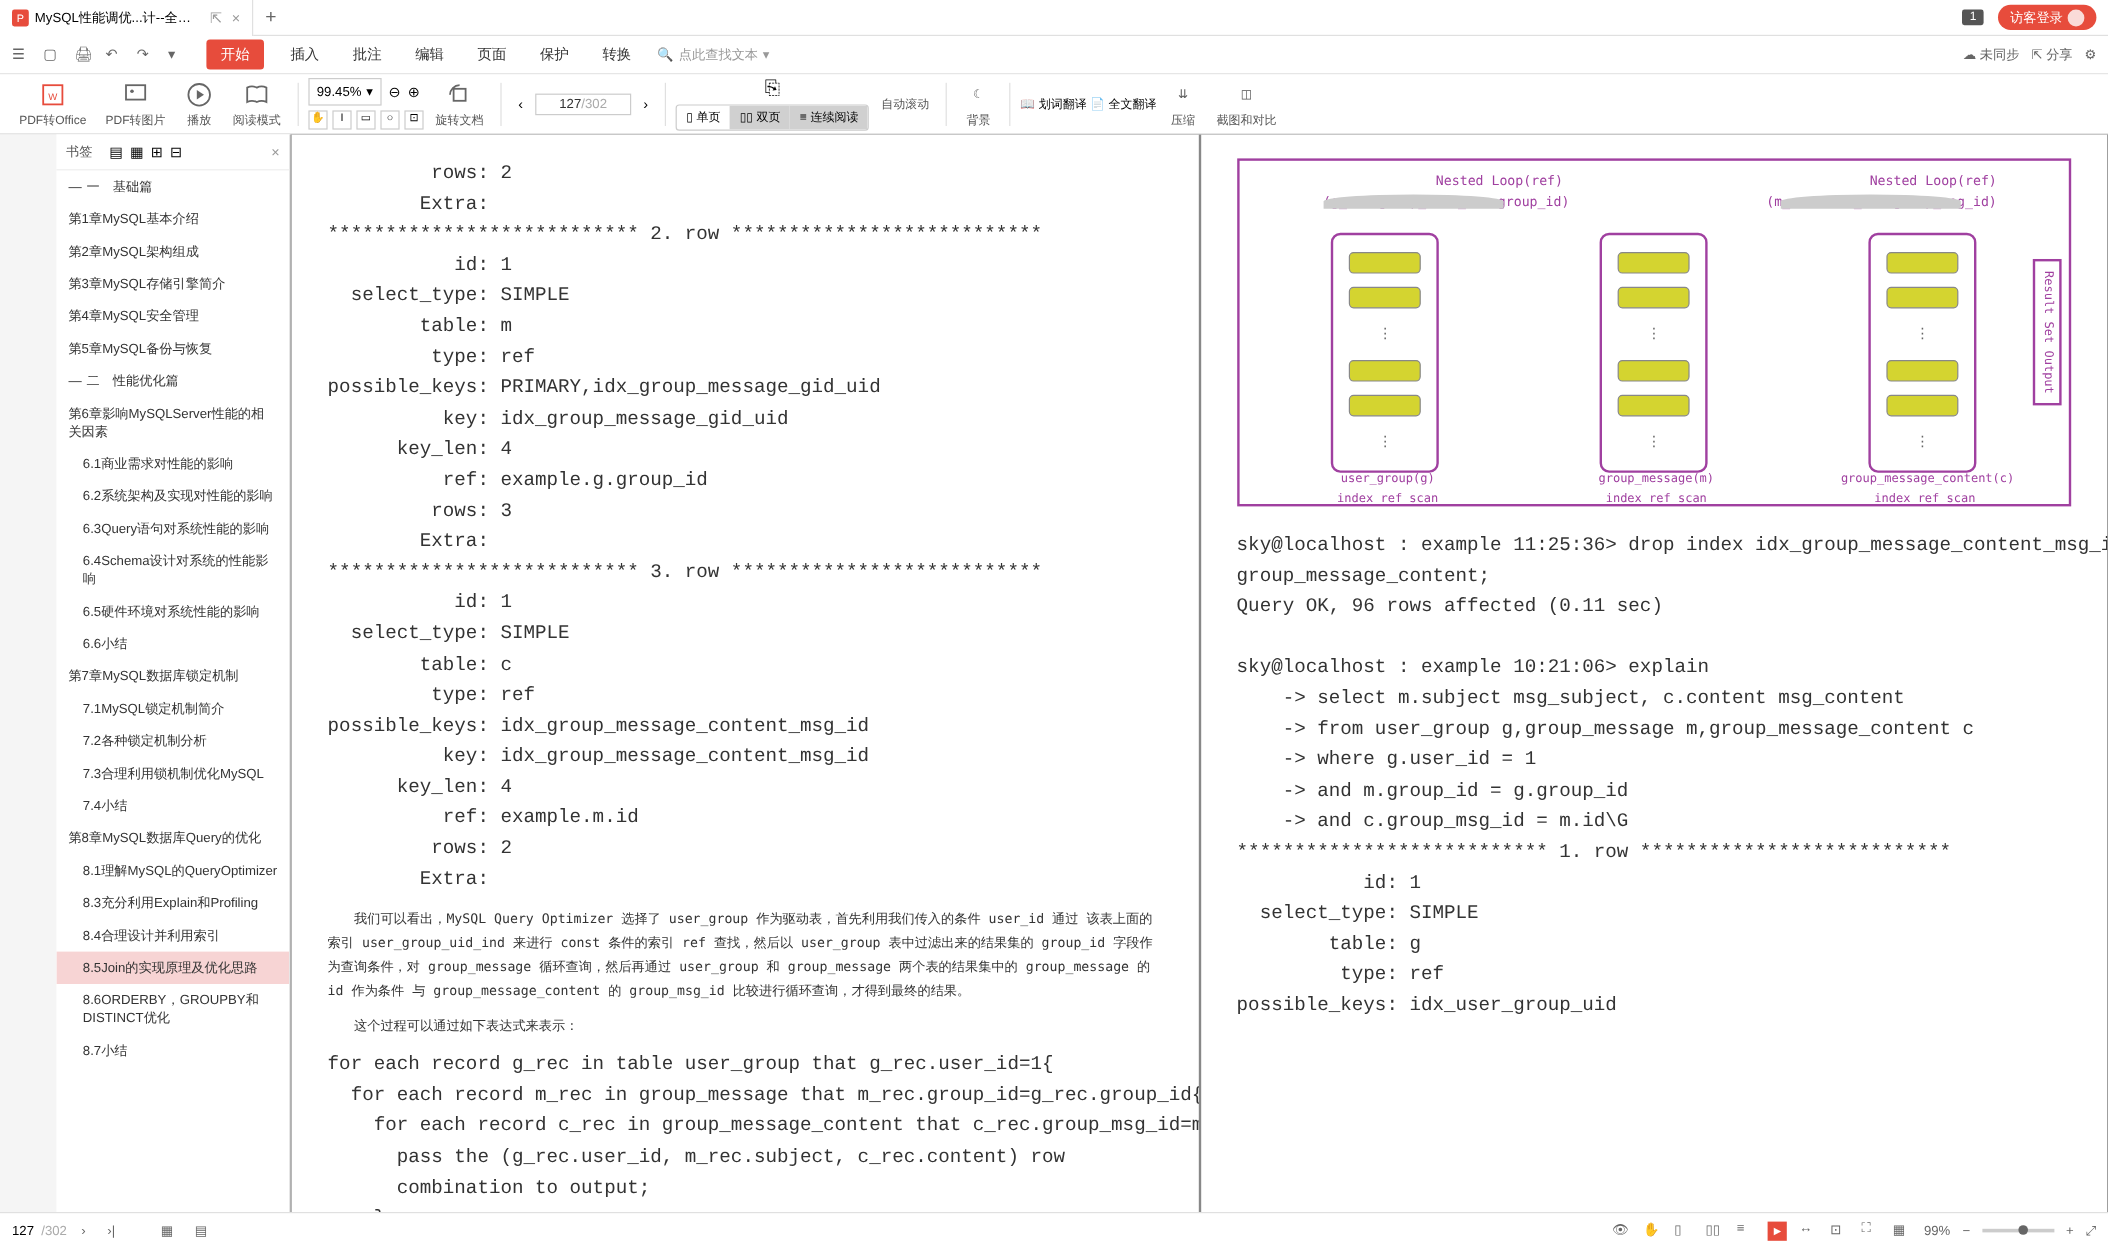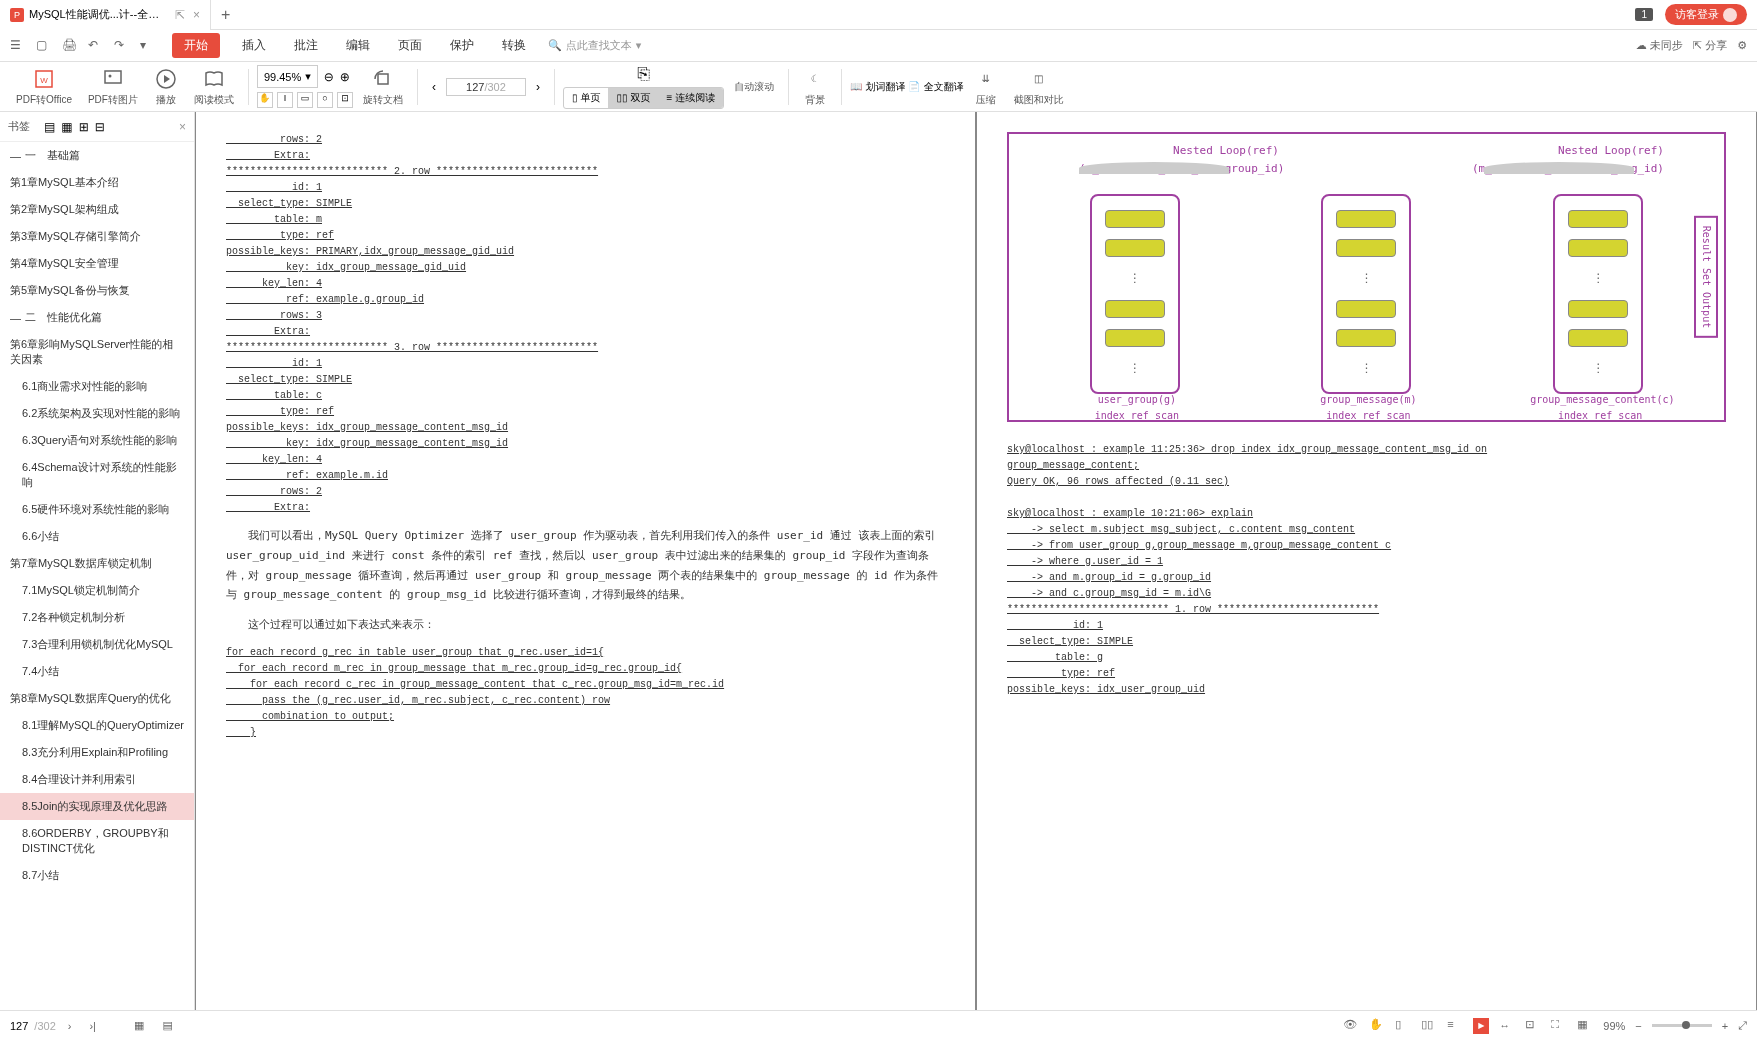--- a/index.html
+++ b/index.html
@@ -29,35 +29,35 @@
 .tool-sep { width: 1px; height: 36px; background: #e0e0e0; margin: 0 4px; }
 .zoom-box { border: 1px solid #ccc; padding: 4px 6px; font-size: 11px; display: flex; align-items: center; gap: 4px; }
 .page-nav { display: flex; align-items: center; gap: 4px; }
 .page-input { width: 80px; border: 1px solid #ccc; text-align: center; padding: 2px; font-size: 11px; }
 .page-current { color: #333; }
 .page-total { color: #aaa; }
 .tool-toggle { display: flex; border: 1px solid #ccc; border-radius: 3px; overflow: hidden; }
 .tool-toggle-item { padding: 3px 8px; font-size: 10px; display: flex; align-items: center; gap: 3px; }
 .tool-toggle-item.active { background: #d0d0d0; }
 
-.workspace { display: flex; height: calc(100vh - 142px); }
+.workspace { display: flex; height: calc(100vh - 142px); margin-left: 47px; }
 .sidebar { width: 195px; background: #fff; border-right: 1px solid #e0e0e0; display: flex; flex-direction: column; }
 .sidebar-header { height: 30px; display: flex; align-items: center; padding: 0 8px; gap: 8px; border-bottom: 1px solid #eee; }
 .sidebar-header-label { font-size: 11px; color: #555; }
 .sidebar-icons { display: flex; gap: 6px; margin-left: 6px; }
 .sidebar-close { margin-left: auto; color: #999; cursor: pointer; }
 .toc { flex: 1; overflow-y: auto; font-size: 11px; }
 .toc-section { padding: 6px 10px; color: #333; cursor: pointer; display: flex; align-items: center; gap: 4px; }
 .toc-chapter { padding: 6px 10px 6px 10px; color: #333; cursor: pointer; }
 .toc-sub { padding: 6px 10px 6px 22px; color: #333; cursor: pointer; }
 .toc-sub.active { background: #f7d4d4; }
 
 .content { flex: 1; background: #888; display: flex; overflow: hidden; position: relative; }
 .page { background: #fff; flex: 1; margin: 0 1px; overflow: hidden; padding: 20px 30px; font-family: "SimSun", monospace; font-size: 11px; line-height: 1.6; color: #333; }
-.page pre { font-family: "Courier New", monospace; white-space: pre; font-size: 10px; text-decoration: underline; }
+.page pre { font-family: "Courier New", monospace; white-space: pre; font-size: 16px; }
 .page .para { margin: 10px 0; text-indent: 2em; line-height: 1.8; }
 
 .diagram { border: 2px solid #a040a0; padding: 10px; margin-bottom: 20px; position: relative; height: 290px; }
 .nested-loop-label { position: absolute; color: #a040a0; font-size: 11px; text-align: right; }
 .nl1 { top: 8px; left: 70px; width: 200px; }
 .nl2 { top: 8px; right: 60px; width: 200px; }
 .diag-cols { display: flex; justify-content: space-around; margin-top: 50px; height: 200px; }
 .diag-col { border: 2px solid #a040a0; border-radius: 8px; width: 90px; display: flex; flex-direction: column; align-items: center; justify-content: space-around; padding: 8px 4px; position: relative; }
 .diag-box { width: 60px; height: 18px; background: #d4d430; border: 1px solid #888; border-radius: 4px; }
 .diag-dots { font-size: 12px; color: #666; }

